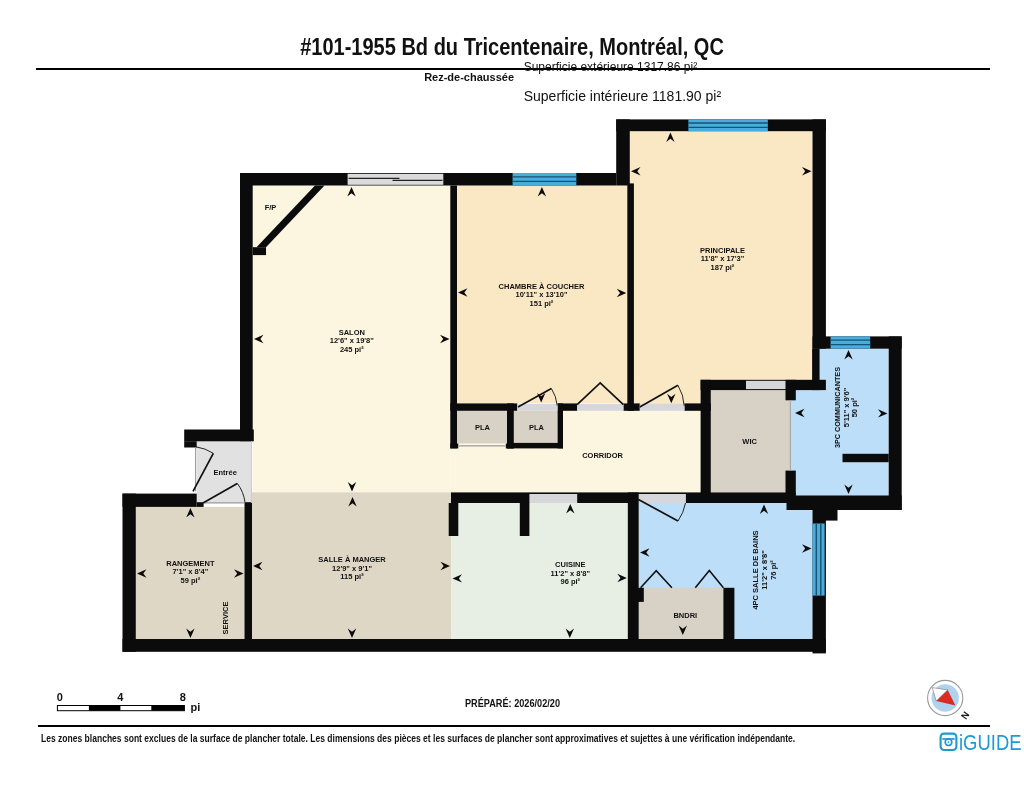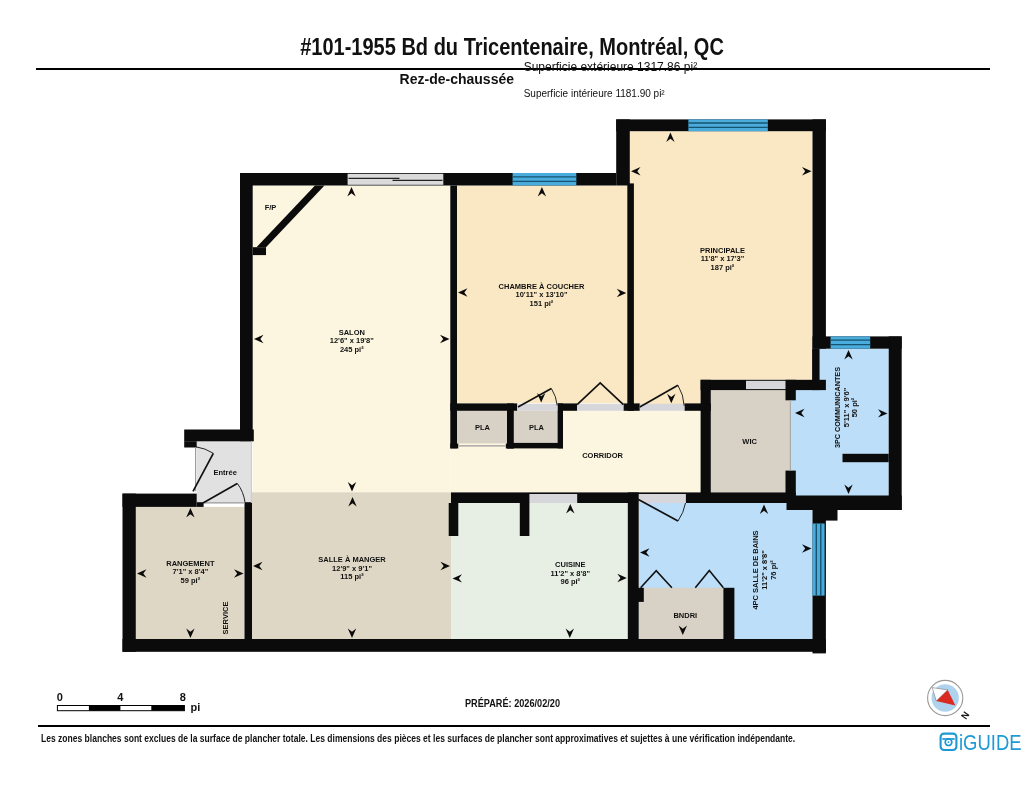--- a/index.html
+++ b/index.html
@@ -4,25 +4,25 @@
 *{margin:0;padding:0;box-sizing:border-box}
 body{width:1024px;height:791px;position:relative;background:#fff;font-family:"Liberation Sans", sans-serif;overflow:hidden}
 .abs{position:absolute}
 </style></head>
 <body>
 
 <div class="abs" style="left:0;top:33.5px;width:1024px;text-align:center;font-size:23px;font-weight:bold;color:#111;transform:scaleX(0.87)">#101-1955 Bd du Tricentenaire, Montréal, QC</div>
 
 <div class="abs" style="left:36px;top:68.2px;width:954px;height:1.8px;background:#000"></div>
 
-<div class="abs" style="left:314px;top:71.3px;width:200px;text-align:right;font-size:14px;font-weight:bold;color:#111">Rez-de-chaussée</div>
+<div class="abs" style="left:314px;top:71.3px;width:200px;text-align:right;font-size:11px;font-weight:bold;color:#111">Rez-de-chaussée</div>
 
 <div class="abs" style="left:523.7px;top:60px;font-size:12px;color:#111">Superficie extérieure 1317.86 pi²</div>
 
-<div class="abs" style="left:523.7px;top:87.7px;font-size:10px;color:#111">Superficie intérieure 1181.90 pi²</div>
+<div class="abs" style="left:523.7px;top:87.7px;font-size:14px;color:#111">Superficie intérieure 1181.90 pi²</div>
 
 <svg class="abs" style="left:0;top:0" width="1024" height="791" viewBox="0 0 1024 791">
 
 <rect x="252.7" y="185.5" width="197.6" height="306.8" fill="#FCF5DF"></rect>
 
 <path d="M450.3 448.4 h6.7 v-37.6 h243.6 v81.5 h-250.3 z" fill="#FCF5DF"></path>
 
 <rect x="633.9" y="378.5" width="66.7" height="26.2" fill="#FAE8C4"></rect>
 
 <rect x="457" y="185.5" width="170.3" height="217.7" fill="#FAE8C4"></rect>

